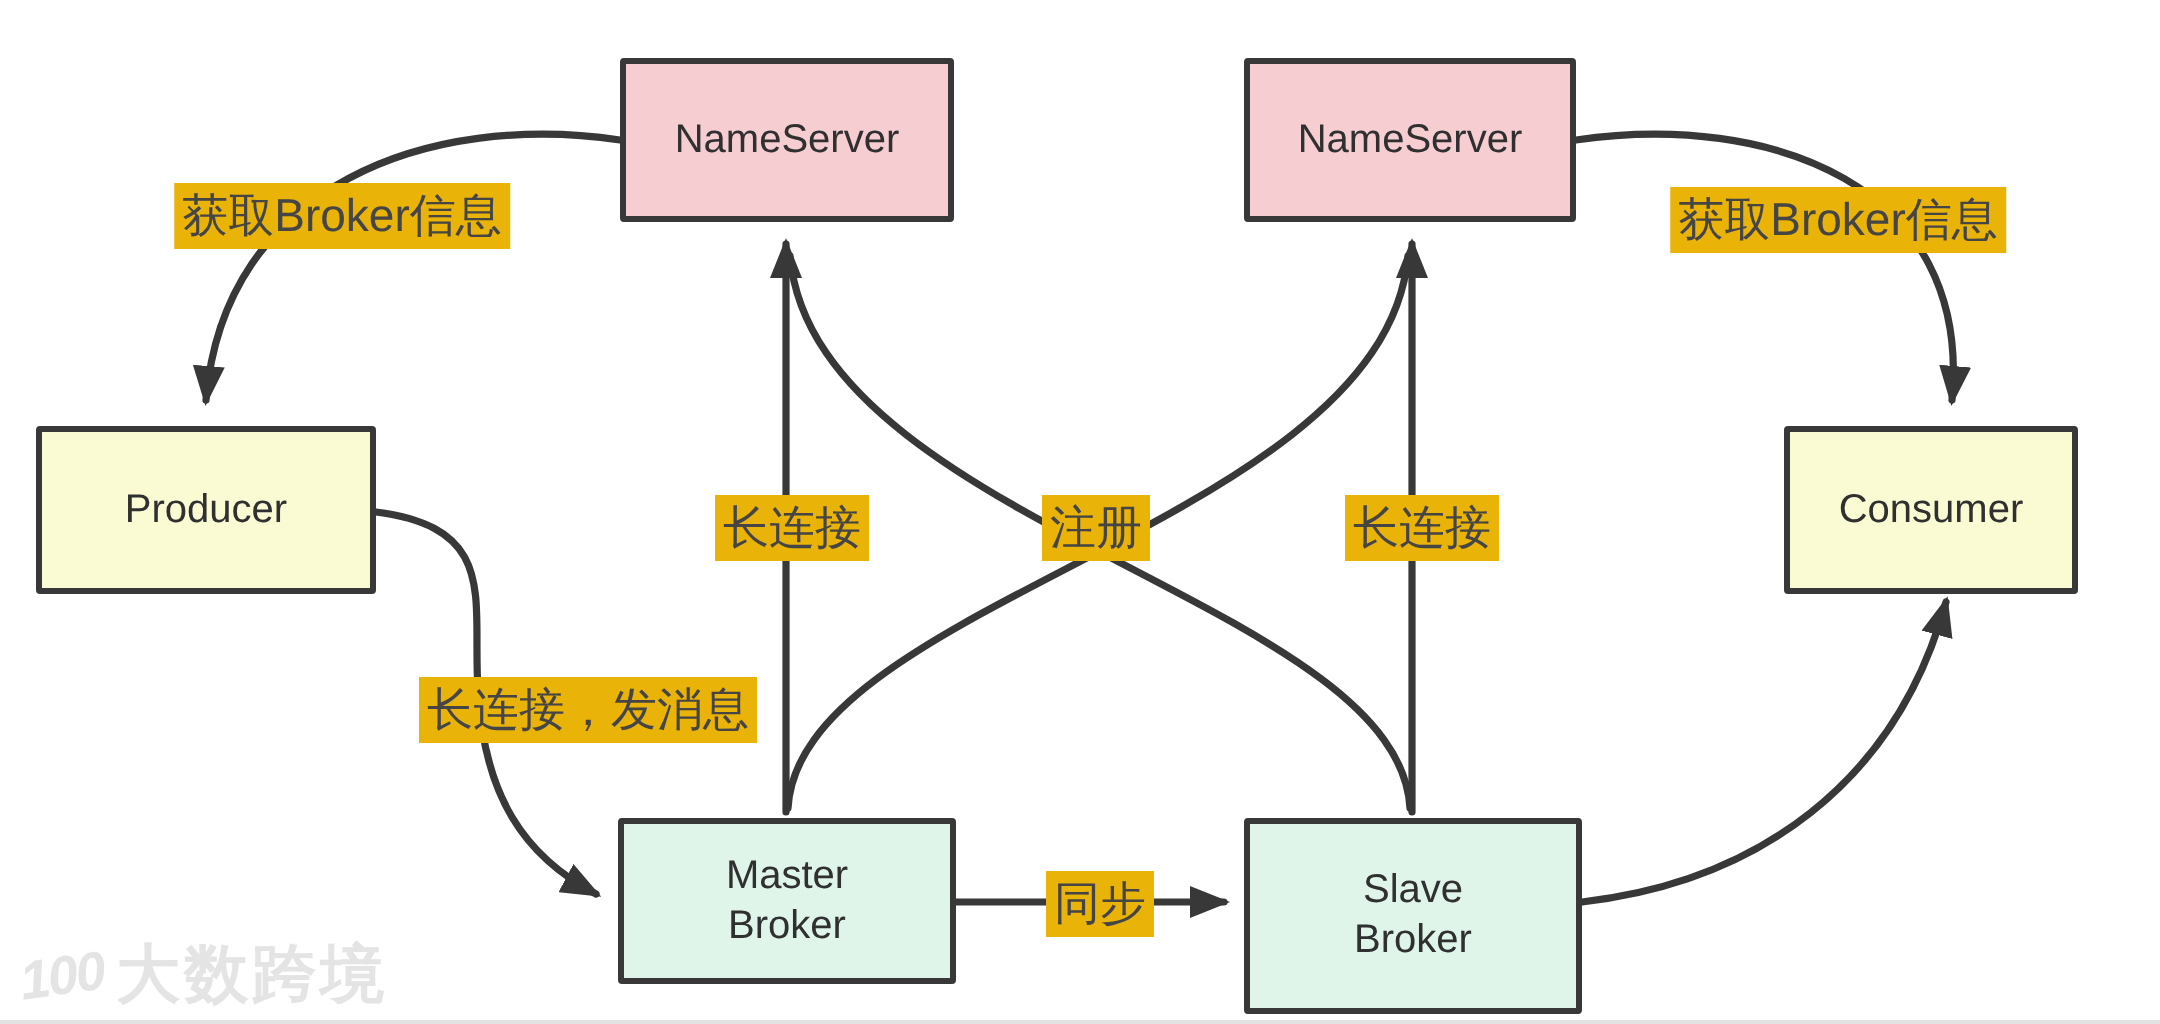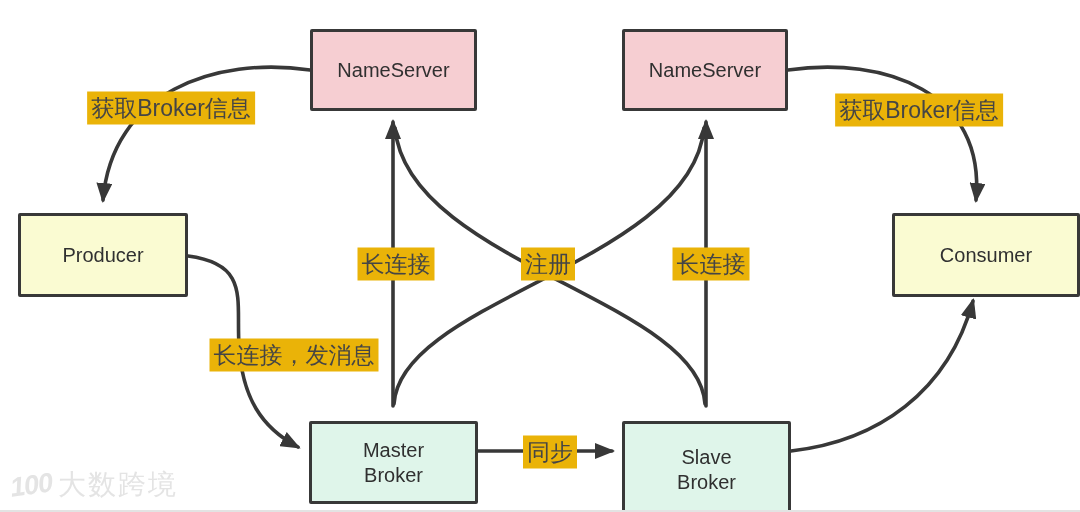--- a/index.html
+++ b/index.html
@@ -19,41 +19,41 @@
     position:absolute;
     display:flex;align-items:center;justify-content:center;
     border:3px solid var(--c-stroke,#383838);
     border-radius:2px;
     box-sizing:border-box;
     font-size:20px;color:#303030;
     text-align:center;line-height:1.25;
   }
   .node--pink{background:var(--c-ns,#f6ced2);}
   .node--yellow{background:var(--c-pc,#fafbd2);}
-  .node--mint{background:var(--c-broker,#dff5ea);margin-top:12px;}
+  .node--mint{background:var(--c-broker,#dff5ea);}
   .node .wrap{display:block;max-width:80px;}
   .elabel{
     position:absolute;
     transform:translate(-50%,-50%);
     background:#eab308;
     padding:1px 4px;
     font-size:23px;color:#454545;
     white-space:nowrap;
   }
   .watermark{
     position:absolute;left:10px;top:466px;
     display:flex;align-items:center;gap:6px;
     color:var(--c-wm,#e4e4e4);
     user-select:none;
   }
   .watermark .logo{
     font-size:27px;font-weight:bold;font-style:italic;
     letter-spacing:-1px;transform:rotate(-8deg);
   }
-  .watermark .brand{font-size:28px;font-weight:normal;letter-spacing:2px;}
+  .watermark .brand{font-size:32px;font-weight:bold;letter-spacing:2px;}
 </style>
 </head>
 <body>
 
 <div class="canvas">
 
   <svg class="edges" viewBox="0 0 1080 512" xmlns="http://www.w3.org/2000/svg">
     <defs>
       <marker id="arrow" markerUnits="userSpaceOnUse" markerWidth="20" markerHeight="16" refX="17" refY="8" orient="auto">
         <polygon class="arrowhead" points="0,0 20,8 0,16"></polygon>
@@ -72,21 +72,21 @@
 
   <div class="node node--pink" style="left:310px;top:29px;width:167px;height:82px;">
     <span>NameServer</span>
   </div>
   <div class="node node--pink" style="left:622px;top:29px;width:166px;height:82px;">
     <span>NameServer</span>
   </div>
   <div class="node node--yellow" style="left:18px;top:213px;width:170px;height:84px;">
     <span>Producer</span>
   </div>
-  <div class="node node--yellow" style="left:892px;top:213px;width:188px;height:84px;">
+  <div class="node node--yellow" style="left:892px;top:213px;width:147px;height:84px;">
     <span>Consumer</span>
   </div>
   <div class="node node--mint" style="left:309px;top:409px;width:169px;height:83px;">
     <span class="wrap">Master Broker</span>
   </div>
   <div class="node node--mint" style="left:622px;top:409px;width:169px;height:98px;">
     <span class="wrap">Slave Broker</span>
   </div>
 
   <div class="elabel" style="left:171px;top:108px;">获取Broker信息</div>

